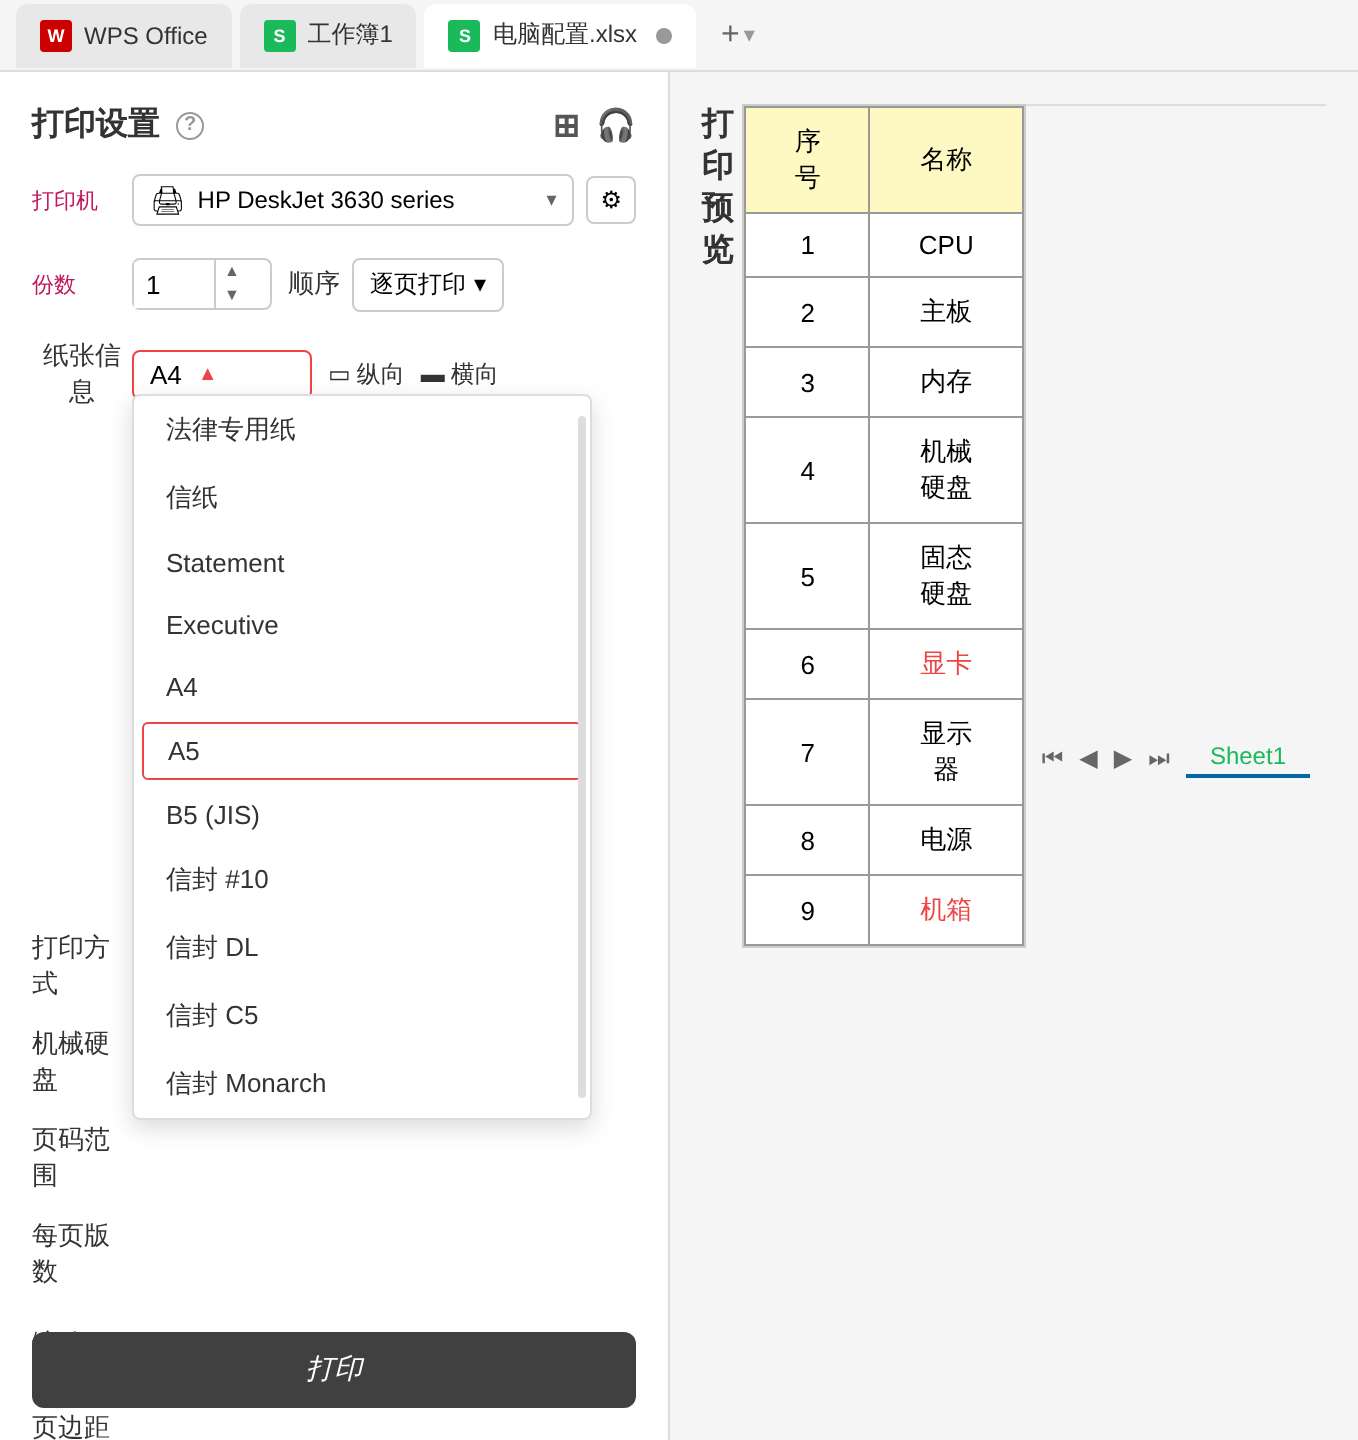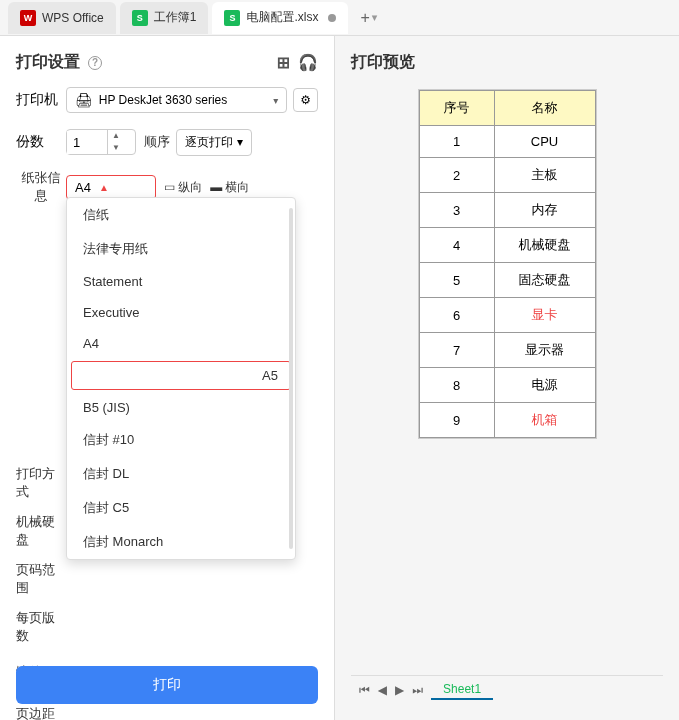--- a/index.html
+++ b/index.html
@@ -99,22 +99,22 @@
     }
 
     .setting-row {
       display: flex;
       align-items: center;
       margin-bottom: 12px;
       min-height: 30px;
     }
     .setting-label {
       width: 50px;
-      color: #000000;
-      font-size: 14px;
+      color: #be185d;
+      font-size: 11px;
       flex-shrink: 0;
     }
     .setting-control {
       flex: 1;
       display: flex;
       align-items: center;
       gap: 6px;
     }
 
     
@@ -247,21 +247,20 @@
       padding: 8px 16px;
       font-size: 13px;
       color: #333;
       cursor: pointer;
     }
     .dropdown-item.selected {
       border: 1.5px solid #e44;
       margin: 2px 4px;
       border-radius: 3px;
       padding: 6px 12px;
-      text-align: right;
     }
     .dropdown-scrollbar {
       position: absolute;
       right: 2px;
       top: 10px;
       bottom: 10px;
       width: 4px;
       background: #ddd;
       border-radius: 2px;
     }
@@ -279,37 +278,38 @@
       font-size: 13px;
       flex-shrink: 0;
     }
 
     
     .bottom-btn {
       position: absolute;
       bottom: 16px;
       left: 16px;
       right: 16px;
-      background: #3b82f6;
+      background: #404040;
       color: #fff;
       border: none;
       border-radius: 6px;
       padding: 10px;
       font-size: 14px;
       text-align: center;
       cursor: pointer;
+      font-style: italic;
     }
 
     
     .right-panel {
       flex: 1;
       background: #f5f5f5;
       padding: 16px;
       display: flex;
-      flex-direction: column;
+      flex-direction: row;
     }
 
     .preview-title {
       font-size: 16px;
       font-weight: bold;
       color: #333;
       margin-bottom: 16px;
     }
 
     .preview-area {
@@ -451,22 +451,22 @@
           <span>▭</span>
           <span>纵向</span>
         </div>
         <div class="orient-btn">
           <span>▬</span>
           <span>横向</span>
         </div>
       </div>
 
       <div class="dropdown-menu">
+        <div class="dropdown-item">法律专用纸</div>
         <div class="dropdown-item">信纸</div>
-        <div class="dropdown-item">法律专用纸</div>
         <div class="dropdown-item">Statement</div>
         <div class="dropdown-item">Executive</div>
         <div class="dropdown-item">A4</div>
         <div class="dropdown-item selected">A5</div>
         <div class="dropdown-item">B5 (JIS)</div>
         <div class="dropdown-item">信封 #10</div>
         <div class="dropdown-item">信封 DL</div>
         <div class="dropdown-item">信封 C5</div>
         <div class="dropdown-item">信封 Monarch</div>
         <div class="dropdown-scrollbar"></div>

